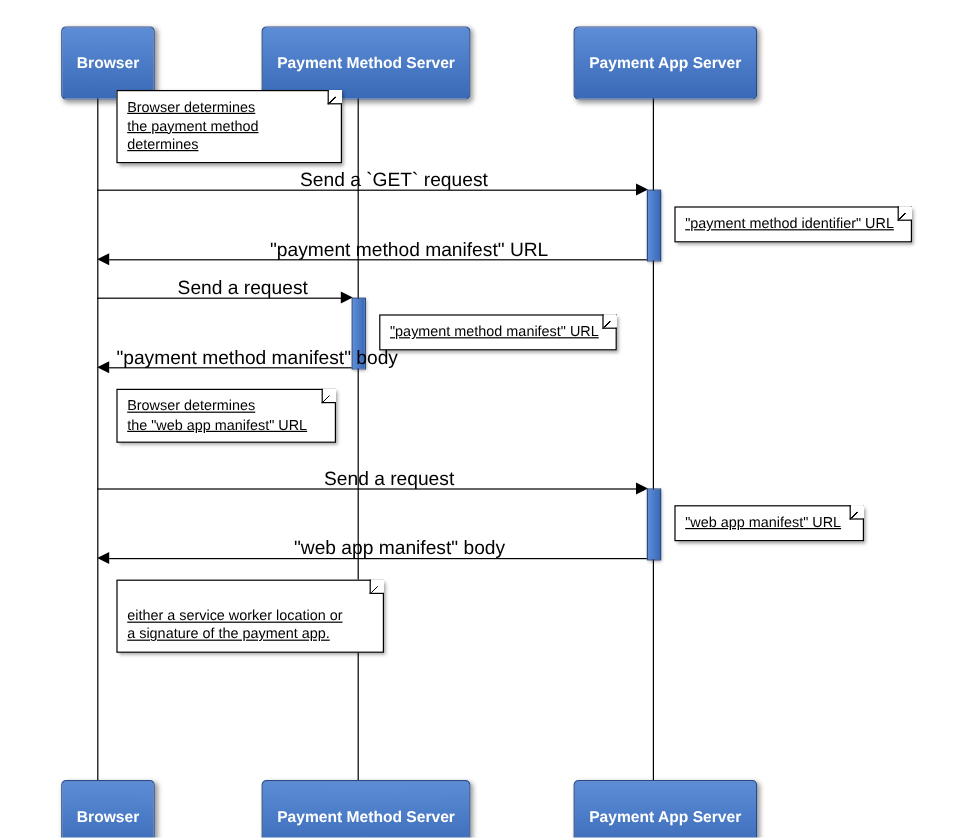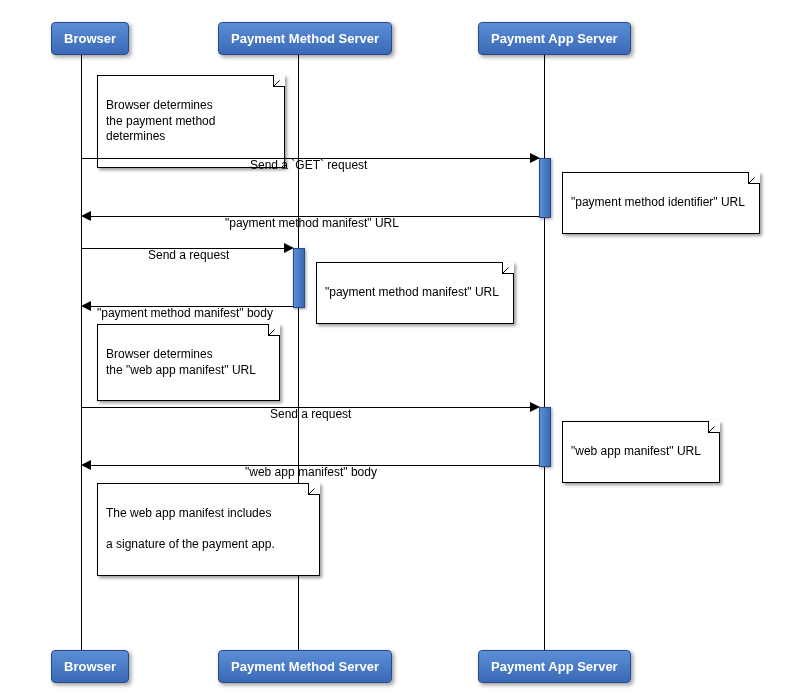--- a/index.html
+++ b/index.html
@@ -15,39 +15,40 @@
   .participant {
     position: absolute;
     background: #4a7ac7;
     background: linear-gradient(to bottom, #5c8dd6, #3a6ab7);
     color: #fff;
     border: 1px solid #2a4a87;
     border-radius: 4px;
     text-align: center;
     font-size: 13px;
     font-weight: bold;
-    padding: 8px 12px;
+    padding: 22px 12px;
     box-shadow: 2px 2px 4px rgba(0,0,0,0.4);
     white-space: nowrap;
   }
   .lifeline {
     position: absolute;
     width: 1px;
     background: #000;
     top: 55px;
     height: 595px;
   }
   .note {
     position: absolute;
     background: #fff;
     border: 1px solid #000;
     font-size: 12px;
-    padding: 22px 8px;
+    padding: 6px 8px;
     line-height: 1.3;
     box-shadow: 2px 2px 3px rgba(0,0,0,0.4);
+    text-decoration: underline;
   }
   .note::after {
     content: "";
     position: absolute;
     top: -1px;
     right: -1px;
     width: 0;
     height: 0;
     border-left: 11px solid transparent;
     border-top: 11px solid #fff;
@@ -87,24 +88,23 @@
   .arrow-head-left {
     position: absolute;
     width: 0;
     height: 0;
     border-top: 5px solid transparent;
     border-bottom: 5px solid transparent;
     border-right: 10px solid #000;
   }
   .msg-label {
     position: absolute;
-    font-size: 12px;
+    font-size: 16px;
     background: transparent;
     white-space: nowrap;
-    margin-top: 16px;
   }
 </style>
 </head>
 <body>
 
 <div class="lifeline" style="left:81px;"></div>
 <div class="lifeline" style="left:298px;"></div>
 <div class="lifeline" style="left:544px;"></div>
 
 <div class="participant" style="left:51px; top:22px;">Browser</div>
@@ -151,20 +151,20 @@
 
 <div class="activation" style="left:539px; top:407px; height:58px;"></div>
 
 <div class="note" style="left:562px; top:421px; width:140px;">"web app manifest" URL</div>
 
 <div class="msg-label" style="left:245px; top:449px;">"web app manifest" body</div>
 <div class="arrow" style="left:91px; top:465px; width:448px;"></div>
 <div class="arrow-head-left" style="left:81px; top:460px;"></div>
 
 <div class="note" style="left:97px; top:483px; width:205px;">
-  <span>The web app manifest includes</span><br>
   <br>
+  <span>either a service worker location or</span><br>
   <span>a signature of the payment app.</span>
 </div>
 
 <div class="participant" style="left:51px; top:650px;">Browser</div>
 <div class="participant" style="left:218px; top:650px;">Payment Method Server</div>
 <div class="participant" style="left:478px; top:650px;">Payment App Server</div>
 
 </body></html>

